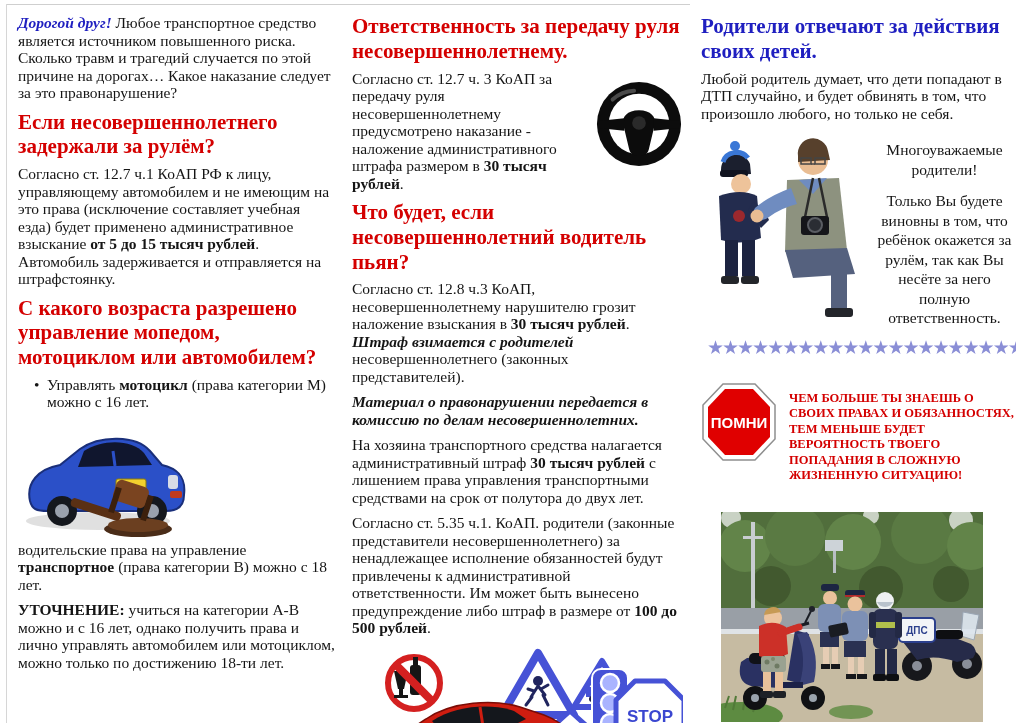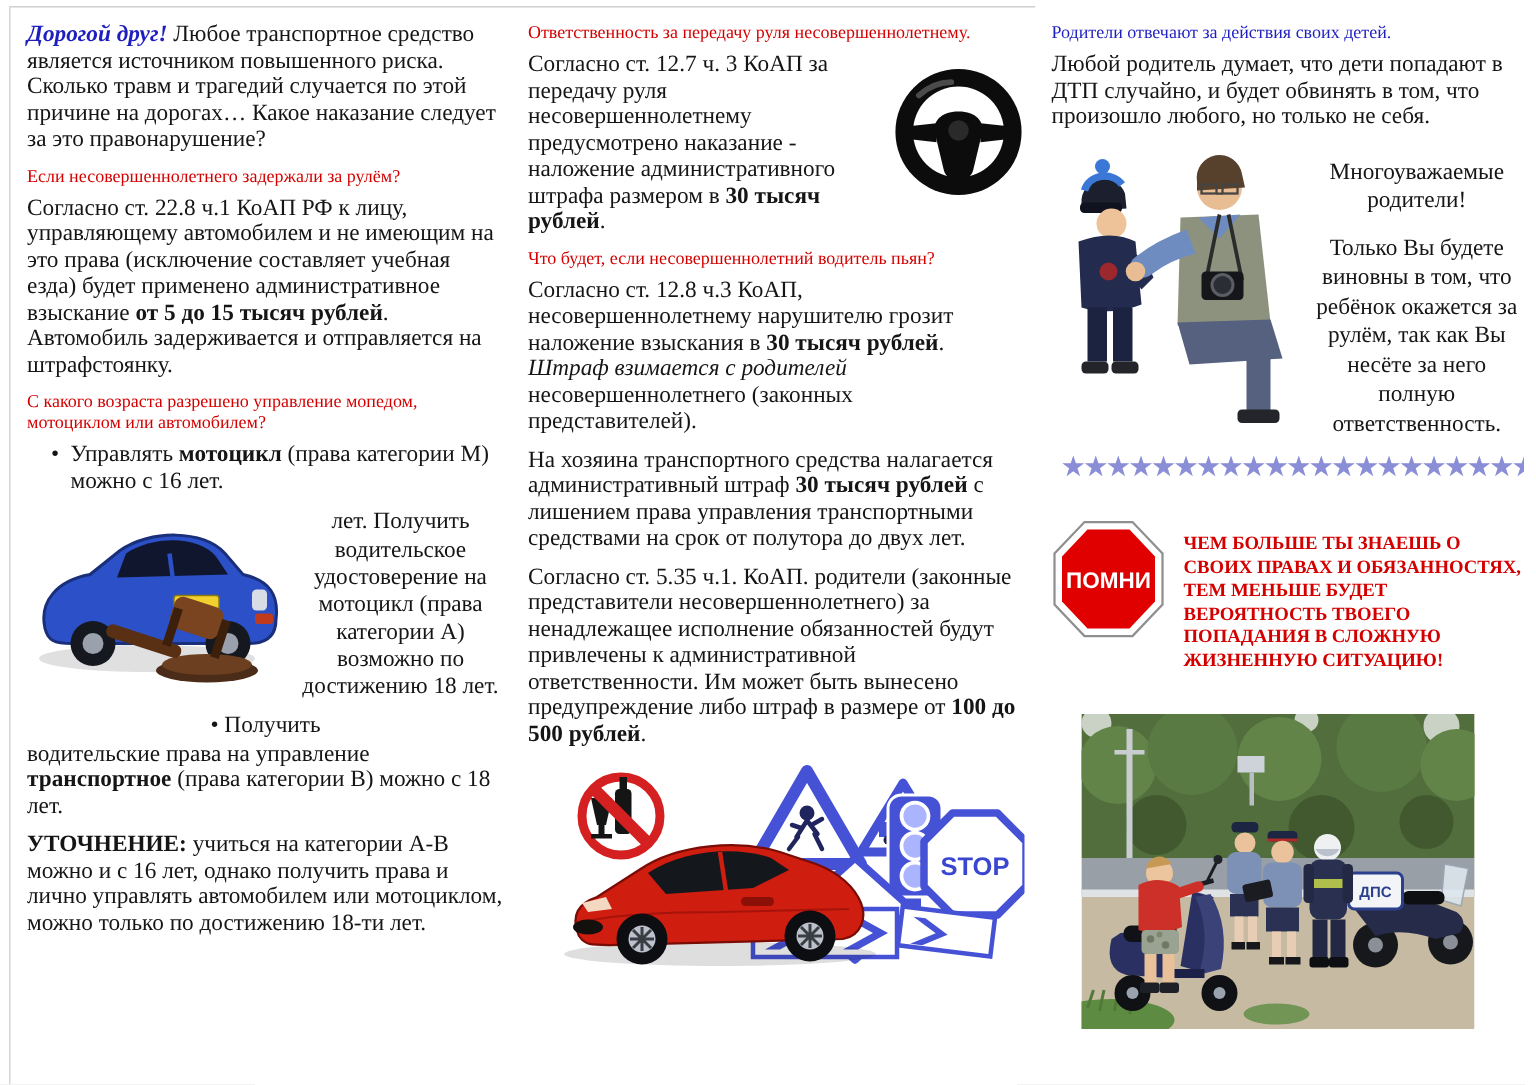--- a/index.html
+++ b/index.html
@@ -7,25 +7,25 @@
         font-family:"Liberation Serif","DejaVu Serif",serif;color:#151515;}
   .edge-top{position:absolute;left:6px;top:4px;width:684px;height:1px;background:#cfcfcf;}
   .edge-left{position:absolute;left:6px;top:4px;width:1px;height:719px;background:#d6d6d6;}
 
   .col{position:absolute;top:14px;}
   .col1{left:18px;width:318px;}
   .col2{left:352px;width:331px;}
   .col3{left:701px;width:315px;}
 
   p.body{font-size:15.5px;line-height:1.13;margin:0 0 8px;}
-  .h{font-weight:normal;font-size:12px;line-height:1.18;margin:0 0 6px;}
+  .h{font-weight:bold;font-size:21px;line-height:1.18;margin:0 0 6px;}
   .red{color:#d40000;}
   .blue{color:#1f1fc0;}
   .lead-blue{color:#1f1fc0;font-weight:bold;font-style:italic;}
-  .bi{font-weight:normal;font-style:italic;}
+  .bi{font-weight:bold;font-style:italic;}
   .note-lead{font-weight:bold;}
 
   ul.dots{list-style:none;margin:0 0 2px;padding:0 0 0 16px;}
   ul.dots li{position:relative;font-size:15.5px;line-height:1.13;margin:0 0 6px;padding-left:13px;}
   ul.dots li::before{content:"•";position:absolute;left:0;top:0;}
 
   .wrapzone{margin:2px 0 0;}
   .car-img{float:left;width:176px;height:122px;margin:0 4px 2px 0;}
   .beside{font-size:15.5px;line-height:1.18;text-align:center;padding-top:4px;}
   .b3lead{margin-top:8px;}
@@ -51,21 +51,21 @@
 <div class="page">
   <div class="edge-top"></div>
   <div class="edge-left"></div>
 
   <div class="col col1">
     <p class="body">
       <span class="lead-blue">Дорогой друг!</span><span> Любое транспортное средство является источником повышенного риска. Сколько травм и трагедий случается по этой причине на дорогах… Какое наказание следует за это правонарушение?</span>
     </p>
     <p class="h red">Если несовершеннолетнего задержали за рулём?</p>
     <p class="body">
-      <span>Согласно ст. 22.8 ч.1 КоАП РФ к лицу, управляющему автомобилем и не имеющим на это права (исключение составляет учебная езда) будет применено административное взыскание </span><b>от 5 до 15 тысяч рублей</b><span>. Автомобиль задерживается и отправляется на штрафстоянку.</span>
+      <span>Согласно ст. 12.7 ч.1 КоАП РФ к лицу, управляющему автомобилем и не имеющим на это права (исключение составляет учебная езда) будет применено административное взыскание </span><b>от 5 до 15 тысяч рублей</b><span>. Автомобиль задерживается и отправляется на штрафстоянку.</span>
     </p>
     <p class="h red">С какого возраста разрешено управление мопедом, мотоциклом или автомобилем?</p>
     <ul class="dots">
       <li>
         <span>Управлять </span><b>мотоцикл</b><span> (права категории М) можно с 16 лет.</span>
       </li>
     </ul>
 
     <div class="wrapzone">
       <svg class="car-img" viewBox="0 0 176 122" aria-hidden="true">
@@ -82,24 +82,20 @@
           <circle cx="134" cy="94" r="7" fill="#9aa1ad"></circle>
         <g>
           <ellipse cx="120" cy="112" rx="34" ry="8" fill="#4a2c18"></ellipse>
           <ellipse cx="120" cy="108" rx="30" ry="7" fill="#6b3f20"></ellipse>
           <rect x="52" y="88" width="52" height="9" rx="4" fill="#5a3014" transform="rotate(18 78 92)"></rect>
           <rect x="96" y="66" width="34" height="22" rx="6" fill="#7a4420" transform="rotate(18 113 77)"></rect>
           <rect x="94" y="70" width="6" height="26" fill="#3c200c" transform="rotate(18 97 83)"></rect>
           <rect x="126" y="78" width="6" height="26" fill="#3c200c" transform="rotate(18 129 91)"></rect>
         </g>
       </svg>
-      <div class="beside">
-        <span>лет. Получить водительское удостоверение на мотоцикл (права категории А) возможно по достижению 18 лет.</span>
-        <div class="b3lead"><span>Получить</span></div>
-      </div>
       <p class="body afterwrap">
         <span>водительские права на управление </span><b>транспортное</b><span> (права категории В) можно с 18 лет.</span>
       </p>
     </div>
 
     <p class="body">
       <span class="note-lead">УТОЧНЕНИЕ:</span><span> учиться на категории А-В можно и с 16 лет, однако получить права и лично управлять автомобилем или мотоциклом, можно только по достижению 18-ти лет.</span>
     </p>
 
   </div>
@@ -117,20 +113,21 @@
         <path d="M18,20 a34,34 0 0 1 22,-9" stroke="#4a4a4a" stroke-width="4" fill="none" stroke-linecap="round"></path>
       </svg>
       <p class="body">
         <span>Согласно ст. 12.7 ч. 3 КоАП за передачу руля несовершеннолетнему предусмотрено наказание - наложение административного штрафа размером в </span><b>30 тысяч рублей</b><span>.</span>
       </p>
     </div>
     <p class="h red">Что будет, если несовершеннолетний водитель пьян?</p>
     <p class="body">
       <span>Согласно ст. 12.8 ч.3 КоАП, несовершеннолетнему нарушителю грозит наложение взыскания в </span><b>30 тысяч рублей</b><span>. </span><span class="bi">Штраф взимается с родителей</span><span> несовершеннолетнего (законных представителей).</span>
     </p>
+    <p class="body bi">Материал о правонарушении передается в комиссию по делам несовершеннолетних.</p>
     <p class="body">
       <span>На хозяина транспортного средства налагается административный штраф </span><b>30 тысяч рублей</b><span> с лишением права управления транспортными средствами на срок от полутора до двух лет.</span>
     </p>
     <p class="body">
       <span>Согласно ст. 5.35 ч.1. КоАП. родители (законные представители несовершеннолетнего) за ненадлежащее исполнение обязанностей будут привлечены к административной ответственности. Им может быть вынесено предупреждение либо штраф в размере от </span><b>100 до 500 рублей</b><span>.</span>
     </p>
 
     <svg class="collage" viewBox="0 0 331 148" aria-hidden="true">
 
       <g>

